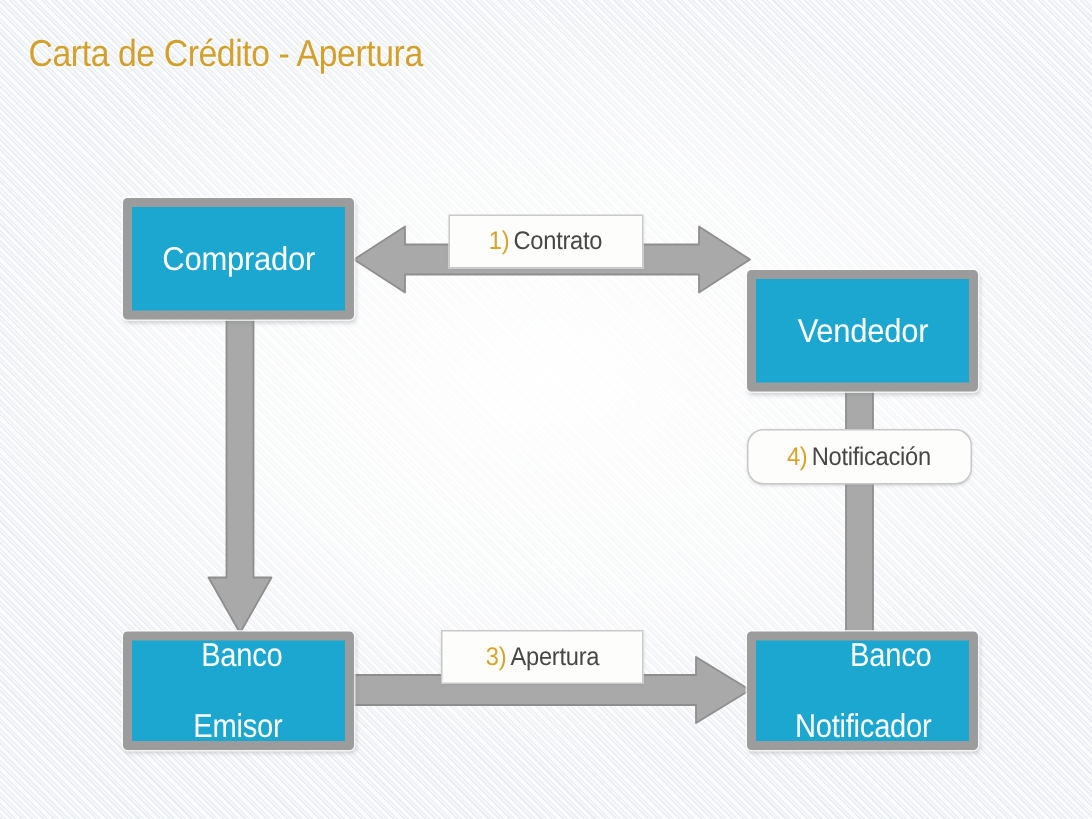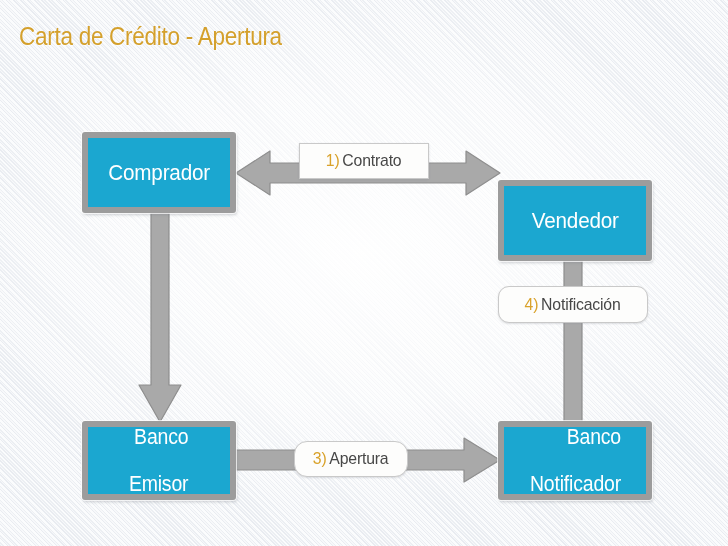--- a/index.html
+++ b/index.html
@@ -74,21 +74,21 @@
     font-size:17px;
     color:#474747;
     letter-spacing:-0.2px;
     box-shadow:0 1px 2px rgba(140,145,150,0.28);
   }
   .label .num{color:#d9a22b;margin-right:3px;}
   .label .inner{transform:scaleX(0.93);display:block;}
 
   .l-contrato{left:299px;top:143px;width:130px;height:36px;text-align:right;}
   .l-apertura2{left:84px;top:286px;width:150px;height:37px;}
-  .l-apertura3{left:294px;top:441px;width:114px;height:36px;border-radius:13px;}
+  .l-apertura3{left:294px;top:420px;width:135px;height:36px;}
   .l-notif4{left:498px;top:286px;width:150px;height:37px;border-radius:11px;}
 </style>
 </head>
 <body>
 
 <div id="slide">
 
   <div class="title">Carta de Crédito - Apertura</div>
 
   <div class="arrow a-contrato">

